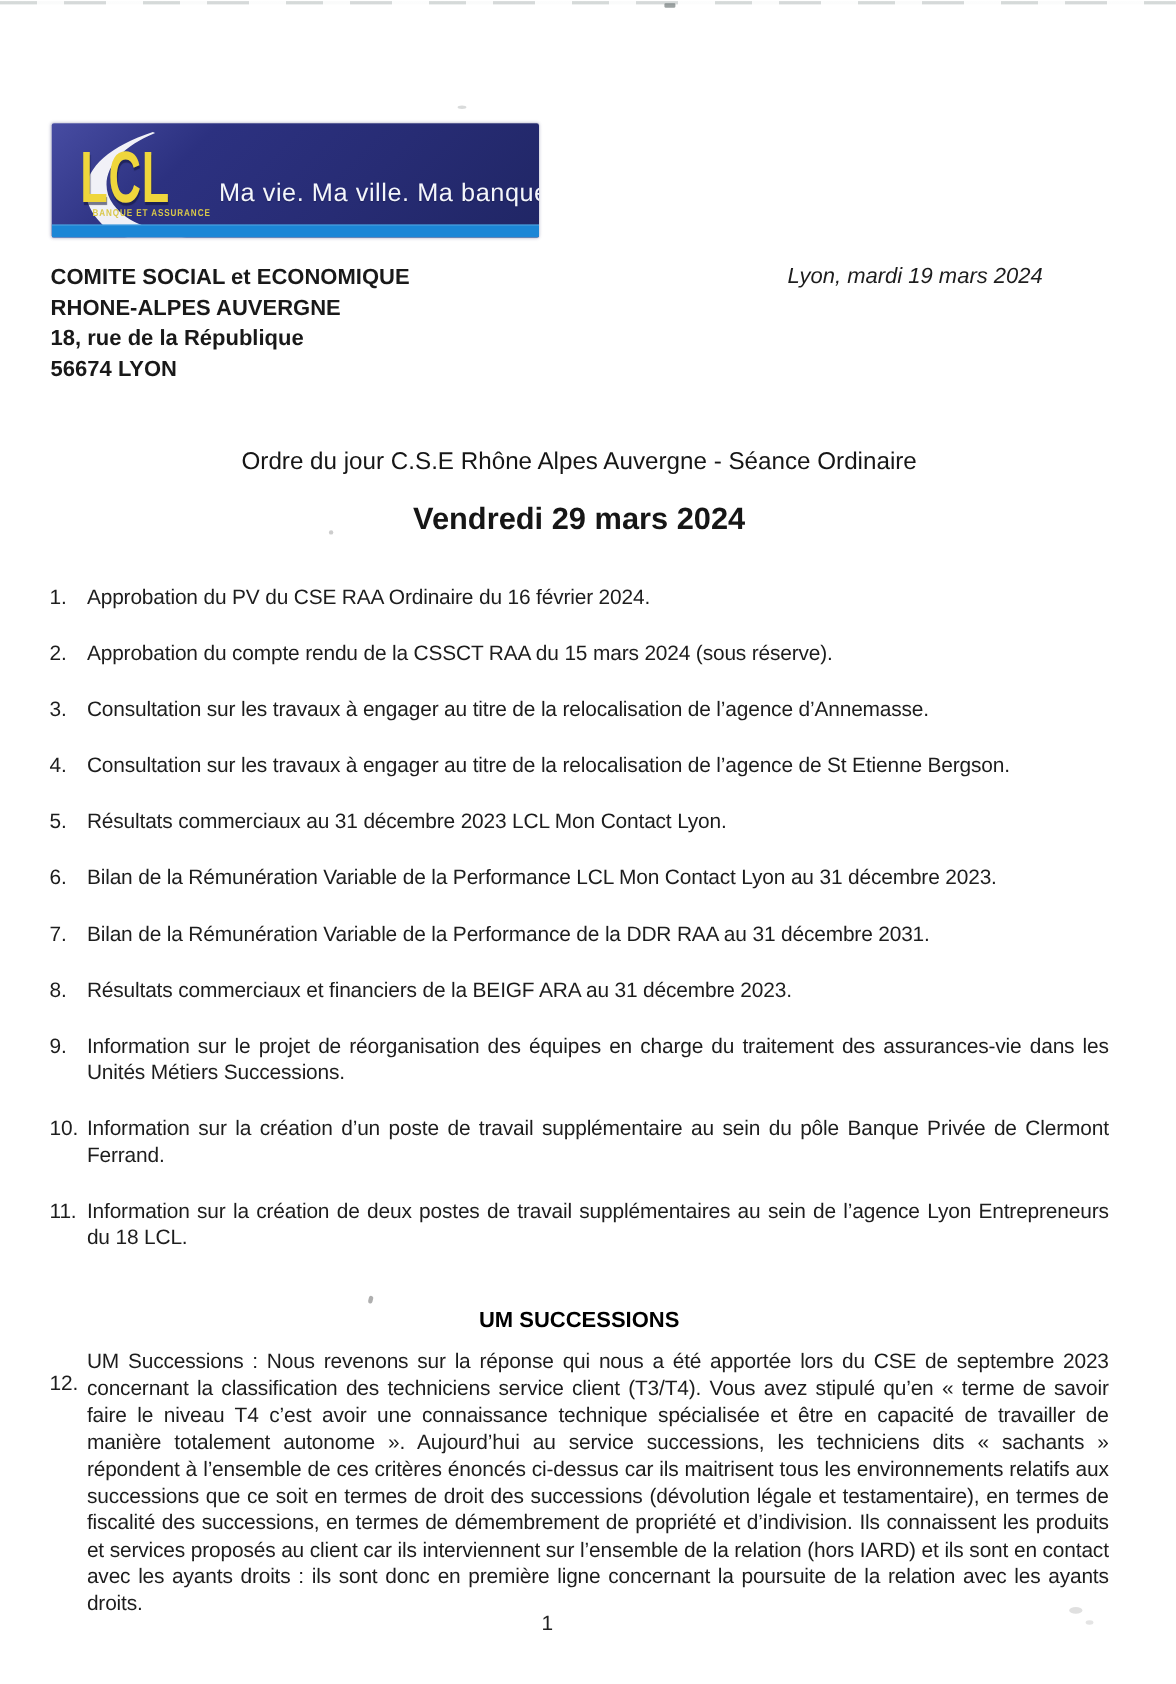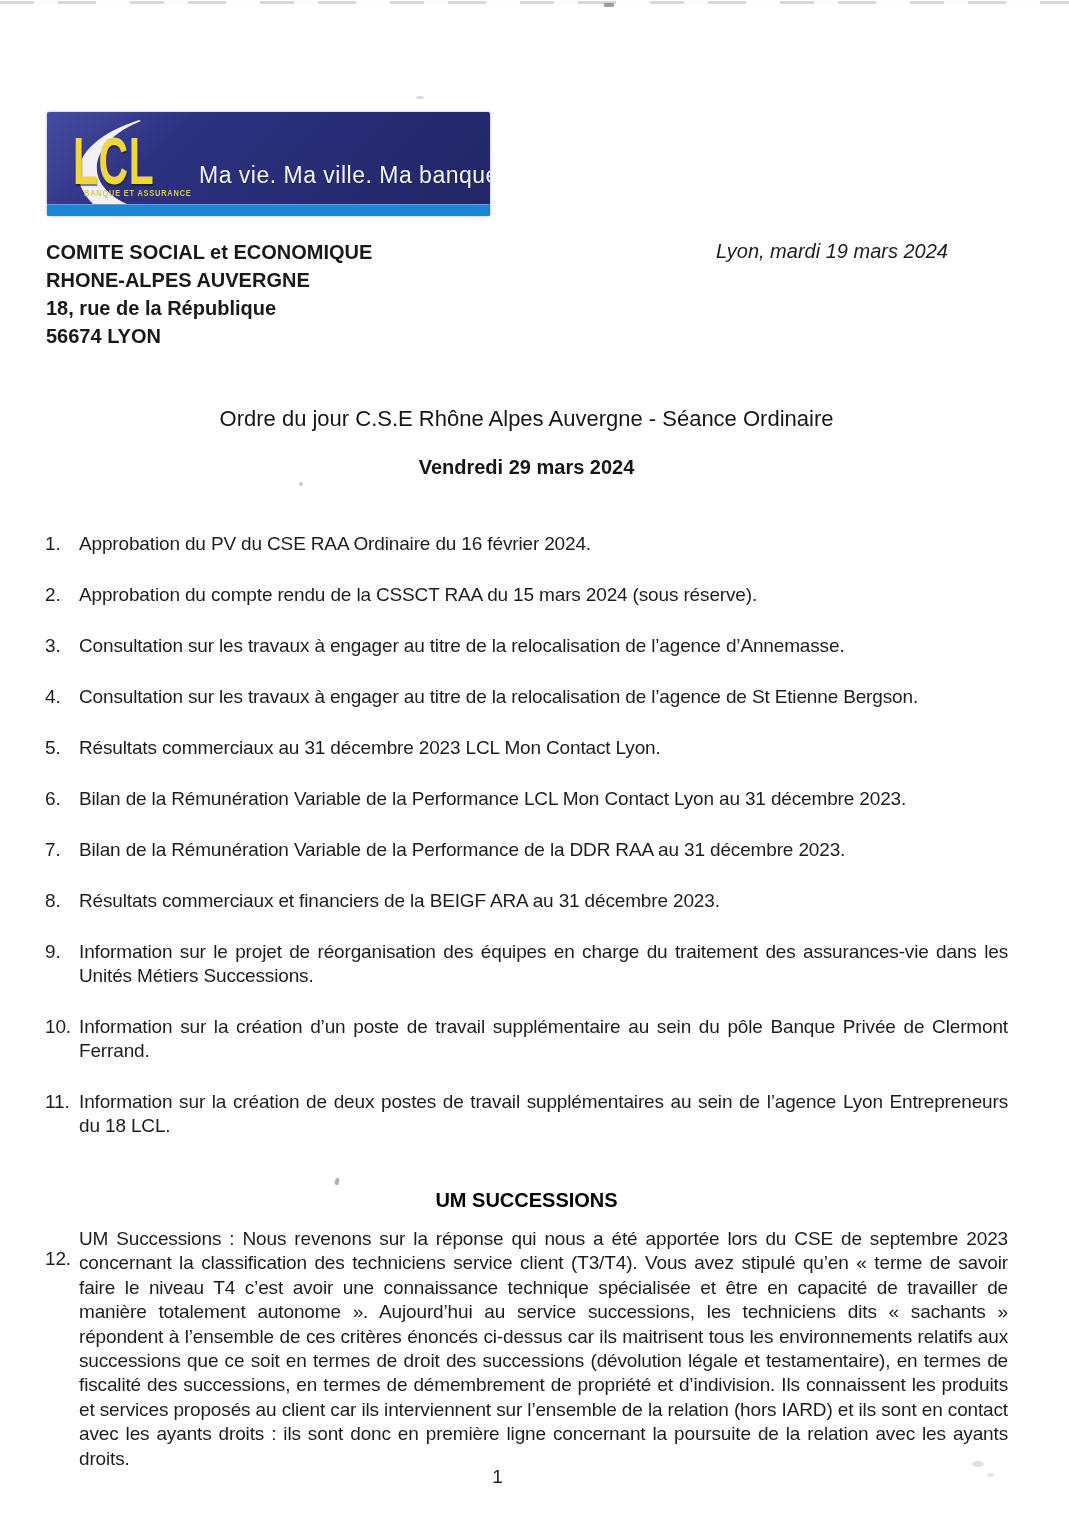--- a/index.html
+++ b/index.html
@@ -79,21 +79,21 @@
     font-size: 20px; color: #1d1d1d; font-style: italic;
   }
 
   
   .doc-title {
     position: absolute; left: 45px; top: 406px; width: 963px;
     text-align: center; font-size: 22px; font-weight: normal; color: #161616;
   }
   .doc-subtitle {
     position: absolute; left: 45px; top: 456px; width: 963px;
-    text-align: center; font-size: 20px; font-weight: bold; color: #161616;
+    text-align: center; font-size: 28px; font-weight: bold; color: #161616;
   }
 
   
   .agenda {
     position: absolute; left: 45px; top: 532px; width: 963px;
   }
   .agenda-item {
     position: relative;
     padding-left: 34px;
     margin-bottom: 27px;
@@ -178,21 +178,21 @@
     <div class="agenda-item">
       <span class="num">5.</span>
       <span class="txt">Résultats commerciaux au 31 décembre 2023 LCL Mon Contact Lyon.</span>
     </div>
     <div class="agenda-item">
       <span class="num">6.</span>
       <span class="txt">Bilan de la Rémunération Variable de la Performance LCL Mon Contact Lyon au 31 décembre 2023.</span>
     </div>
     <div class="agenda-item">
       <span class="num">7.</span>
-      <span class="txt">Bilan de la Rémunération Variable de la Performance de la DDR RAA au 31 décembre 2023.</span>
+      <span class="txt">Bilan de la Rémunération Variable de la Performance de la DDR RAA au 31 décembre 2031.</span>
     </div>
     <div class="agenda-item">
       <span class="num">8.</span>
       <span class="txt">Résultats commerciaux et financiers de la BEIGF ARA au 31 décembre 2023.</span>
     </div>
     <div class="agenda-item">
       <span class="num">9.</span>
       <span class="txt">Information sur le projet de réorganisation des équipes en charge du traitement des assurances-vie dans les Unités Métiers Successions.</span>
     </div>
     <div class="agenda-item">

